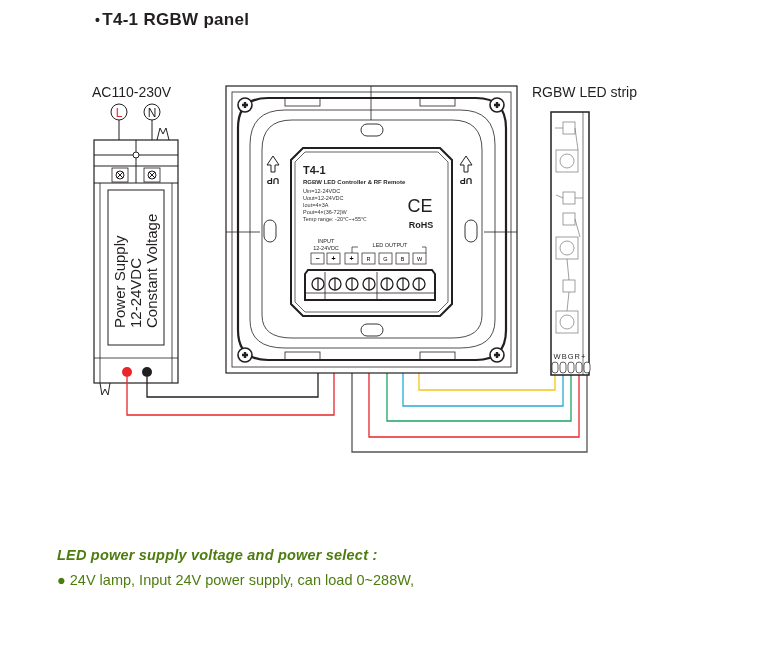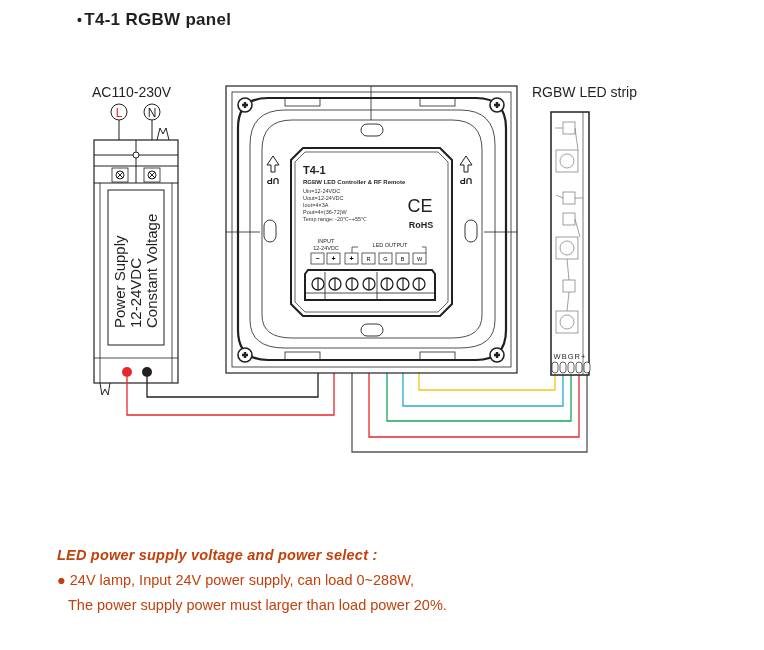--- a/index.html
+++ b/index.html
@@ -1,21 +1,21 @@
 <!DOCTYPE html>
 <html><head>
 <meta charset="utf-8">
 <style>
   html, body { margin:0; padding:0; background:#ffffff; }
   body { width:764px; height:650px; position:relative; overflow:hidden;
          font-family: "Liberation Sans", sans-serif; color:#231f20; }
-  .title { position:absolute; left:77px; top:10px; font-size:17px; font-weight:bold; letter-spacing:0.3px; }
+  .title { position:absolute; left:95px; top:10px; font-size:17px; font-weight:bold; letter-spacing:0.3px; }
   .title .dot { font-size:14px; margin-right:2px; }
   svg.diagram { position:absolute; left:0; top:0; }
-  .notes { position:absolute; left:57px; top:543px; font-size:14.5px; line-height:25px; color:#c2410c; }
+  .notes { position:absolute; left:57px; top:543px; font-size:14.5px; line-height:25px; color:#4d7c0f; }
   .notes .heading { font-weight:bold; font-style:italic; letter-spacing:0.2px; }
   .notes .bullet { }
   .notes .indent { padding-left:11px; }
 </style>
 </head>
 <body>
 
 <div class="title">
   <span class="dot">•</span><span>T4-1  RGBW panel</span>
 </div>
@@ -241,14 +241,13 @@
       <rect x="568" y="362" width="6" height="11" rx="3"></rect>
       <rect x="576" y="362" width="6" height="11" rx="3"></rect>
       <rect x="584" y="362" width="6" height="11" rx="3"></rect>
     </g>
   </g>
 </svg>
 
 <div class="notes">
   <div class="heading">LED power supply voltage and power select :</div>
   <div class="bullet">● 24V lamp, Input 24V power supply, can load 0~288W,</div>
-  <div class="indent">The power supply power must larger than load power 20%.</div>
 </div>
 
 </body></html>

